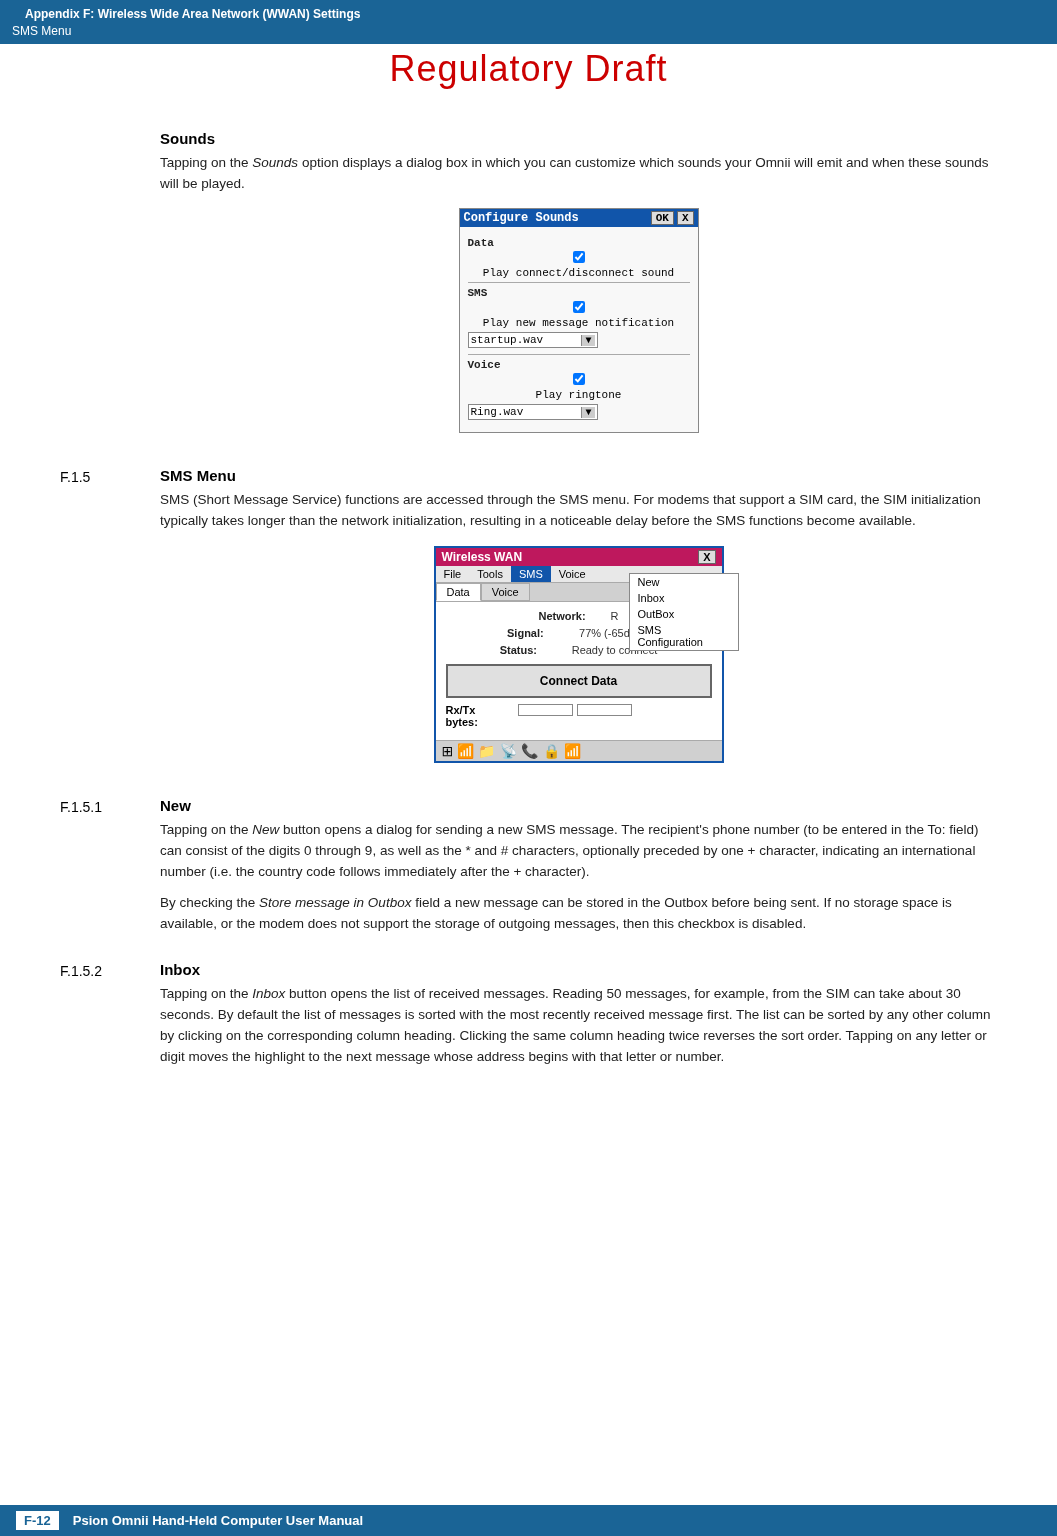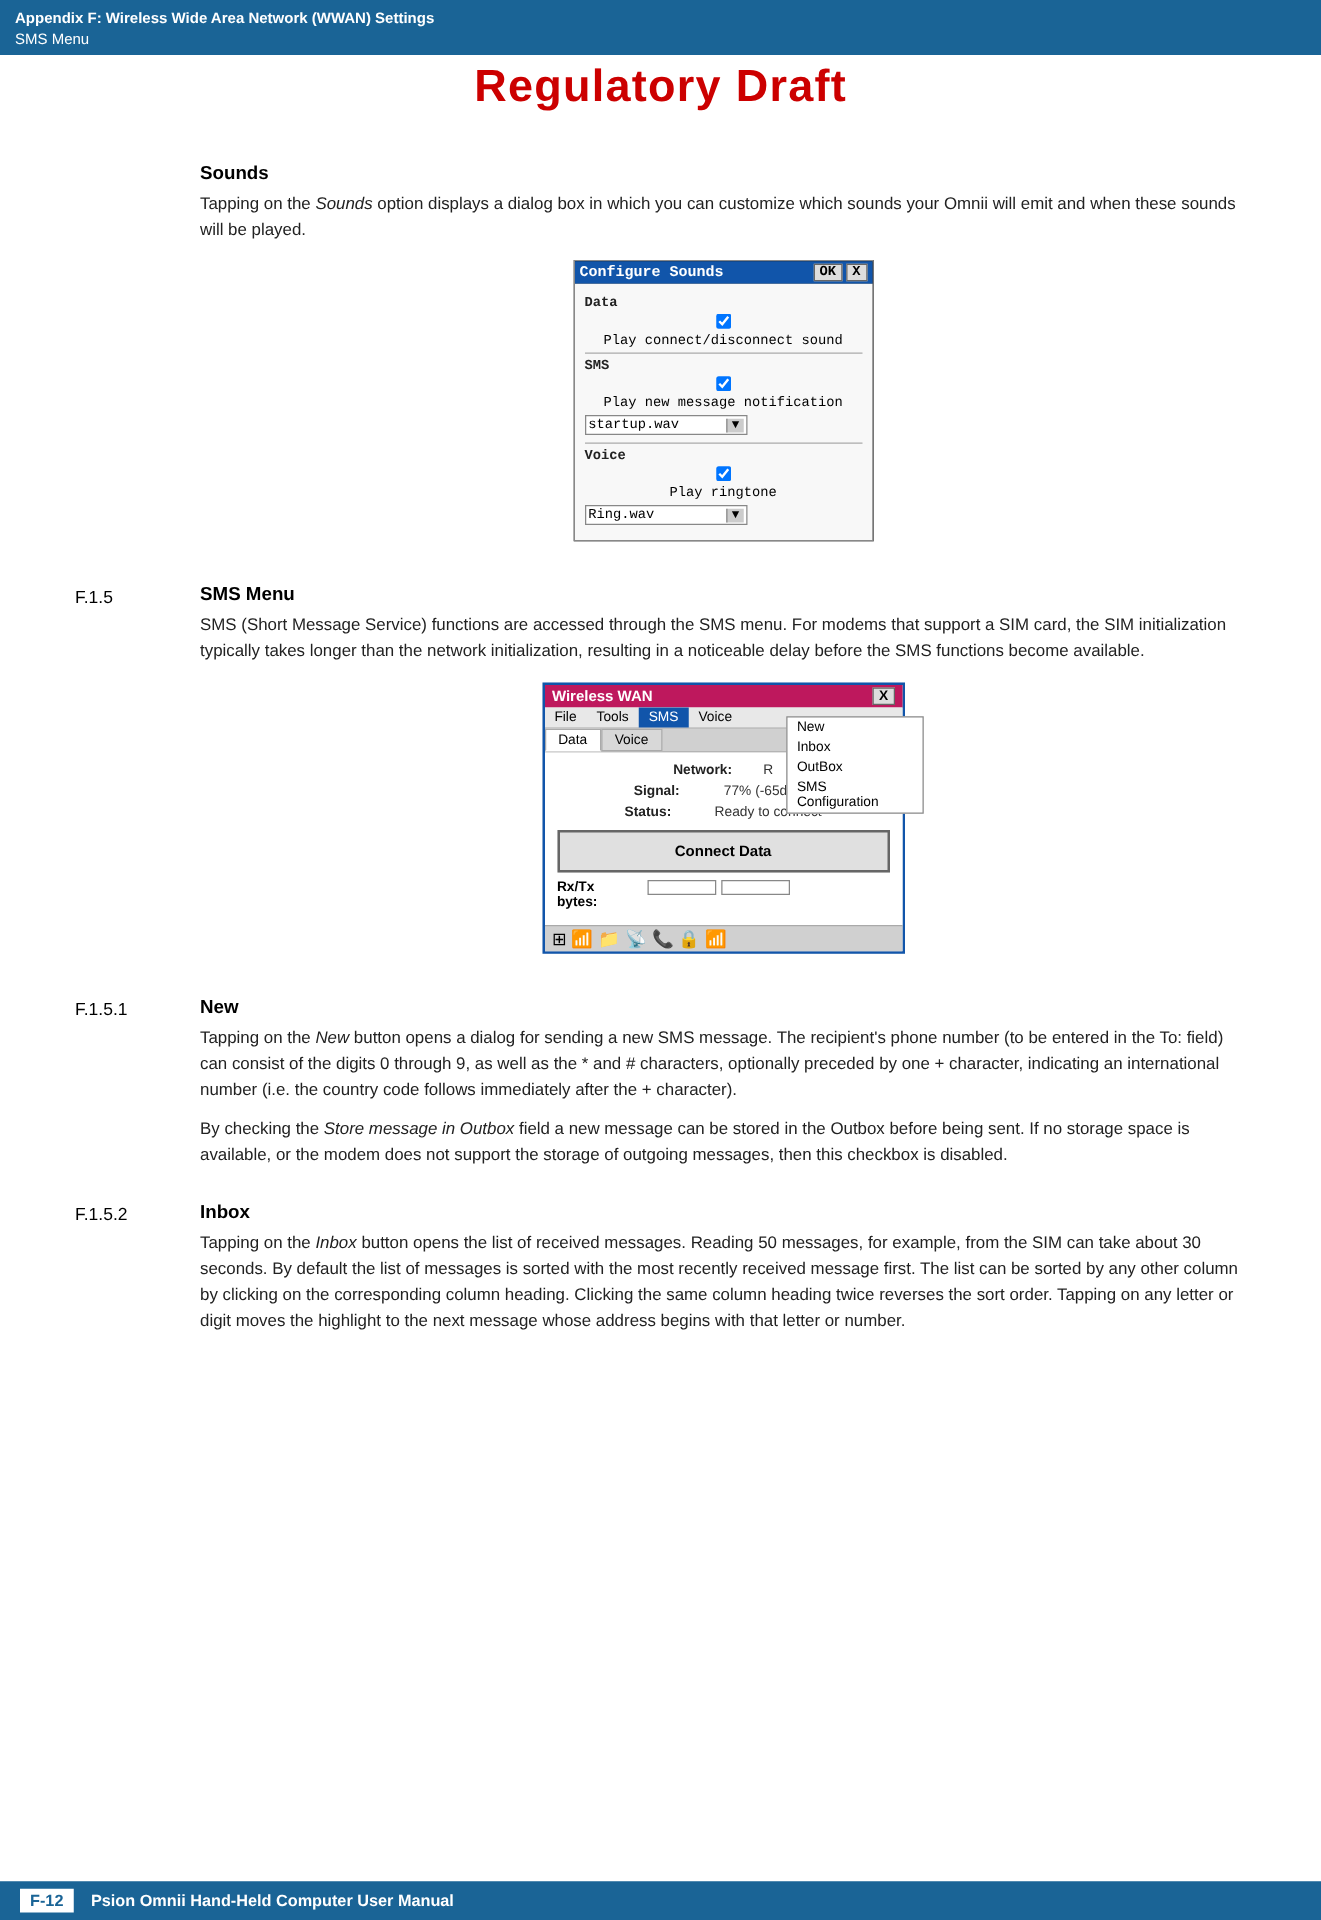--- a/index.html
+++ b/index.html
@@ -13,28 +13,28 @@
     }
 
     
     .header-bar {
       background: #1a6496;
       color: #fff;
       padding: 6px 12px 4px 12px;
       font-size: 12px;
       line-height: 1.4;
     }
-    .header-bar .line1 { font-weight: bold; }
+    .header-bar .line1 { font-weight: bold; margin-left: 13px; }
     .header-bar .line2 { font-weight: normal; }
 
     
     .watermark-title {
       text-align: center;
       font-size: 36px;
-      font-weight: bold;
+      font-weight: normal;
       color: #c00;
       padding: 4px 0 10px 0;
       letter-spacing: 1px;
     }
 
     
     .content {
       padding: 20px 60px 20px 60px;
     }
 
@@ -57,21 +57,21 @@
     
     .dialog-wrap {
       display: flex;
       justify-content: center;
       margin: 14px 0 18px 0;
     }
 
     
     .dialog-box {
       border: 1px solid #888;
-      background: #000000;
+      background: #f97316;
       font-size: 12px;
       font-family: 'Courier New', monospace;
       width: 240px;
     }
     .dialog-titlebar {
       background: #1155aa;
       color: #fff;
       display: flex;
       align-items: center;
       justify-content: space-between;

